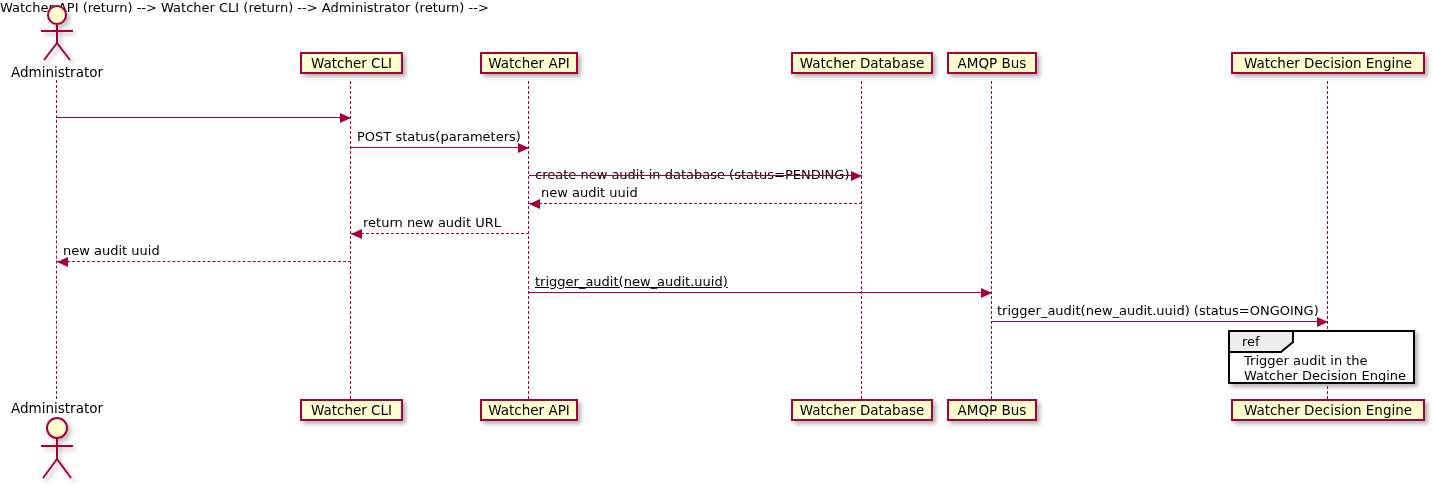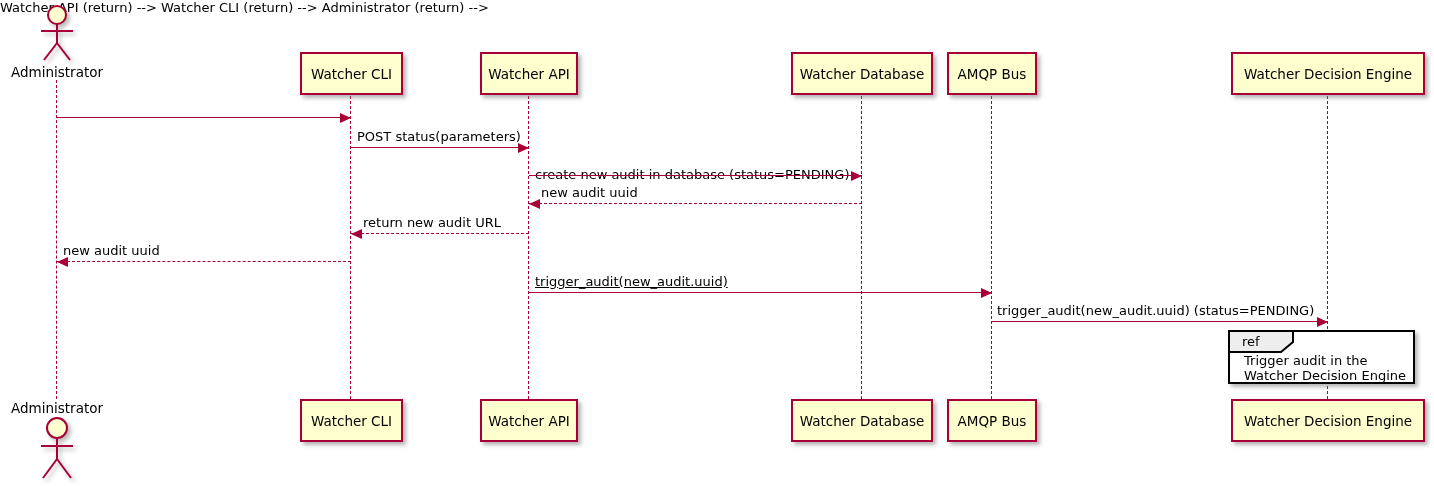--- a/index.html
+++ b/index.html
@@ -2,21 +2,21 @@
 <html><head>
 <meta charset="utf-8">
 <style>
   html,body{margin:0;padding:0;background:#ffffff;}
   #canvas{
     position:relative;width:1434px;height:486px;background:#ffffff;
     font-family:"DejaVu Sans","Liberation Sans",sans-serif;font-size:13px;color:#000;
     overflow:hidden;
   }
   .participant-box{
-    position:absolute;height:43px;box-sizing:border-box;
+    position:absolute;height:22px;box-sizing:border-box;
     background:#FEFECE;border:2px solid #A80036;
     box-shadow:3px 3px 4px rgba(120,120,120,0.55);
     display:flex;align-items:center;justify-content:center;
     white-space:nowrap;font-size:13.5px;
   }
   .lifeline{
     position:absolute;width:0;border-left:1px dashed #A80036;top:81px;height:318px;
   }
   .actor-label{
     position:absolute;width:120px;text-align:center;white-space:nowrap;font-size:13.5px;
@@ -119,21 +119,21 @@
   <div class="msg-label" style="left:63px;top:244px;">new audit uuid</div>
   <div class="msg-line dashed" style="left:57px;top:261px;width:294px;"></div>
   <div class="arrow-left" style="left:57px;top:257px;"></div>
 
   
   <div class="msg-label" style="left:535px;top:275px;text-decoration:underline;">trigger_audit(new_audit.uuid)</div>
   <div class="msg-line solid" style="left:529px;top:292px;width:463px;"></div>
   <div class="arrow-right" style="left:981px;top:288px;"></div>
 
   
-  <div class="msg-label" style="left:997px;top:304px;">trigger_audit(new_audit.uuid) (status=PENDING)</div>
+  <div class="msg-label" style="left:997px;top:304px;">trigger_audit(new_audit.uuid) (status=ONGOING)</div>
   <div class="msg-line solid" style="left:992px;top:321px;width:336px;"></div>
   <div class="arrow-right" style="left:1317px;top:317px;"></div>
 
   
   <div class="ref-box">
     <svg class="ref-tab" width="68" height="24">
       <path d="M1 1 H65 V12 L53 22 H1 Z" fill="#EEEEEE" stroke="#000000" stroke-width="2"></path>
     </svg>
     <div class="ref-tab-label">ref</div>
     <div class="ref-text">

